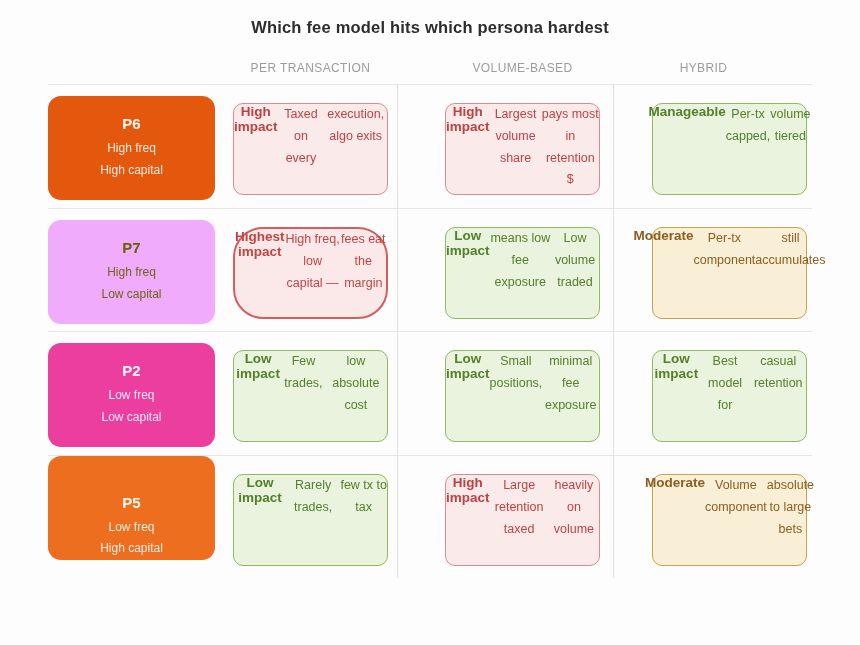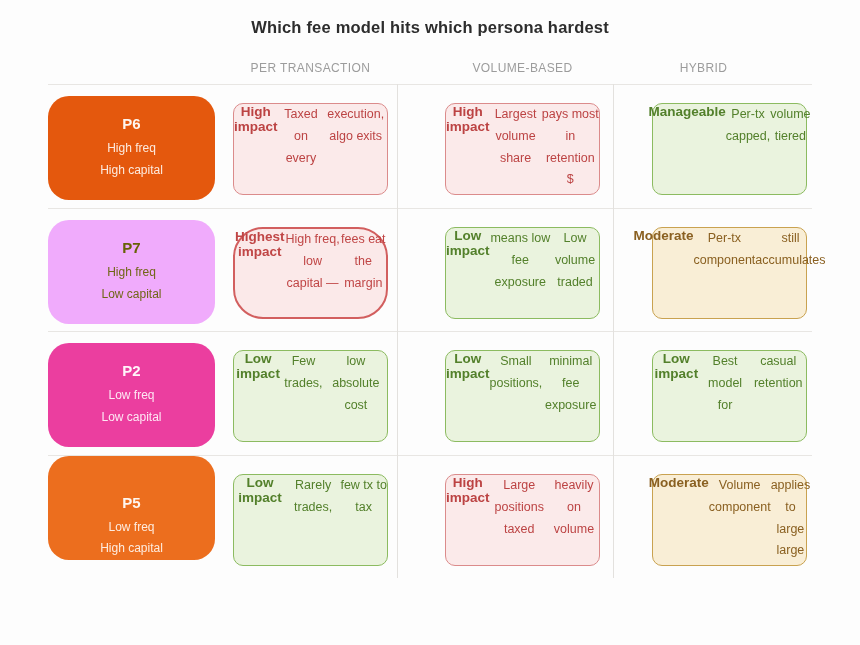--- a/index.html
+++ b/index.html
@@ -11,21 +11,21 @@
     position:absolute;top:18px;left:0;width:860px;text-align:center;
     font-size:16.5px;font-weight:600;color:#2d2d2d;margin:0;letter-spacing:.2px;
   }
   .col-header{
     position:absolute;top:61px;width:155px;text-align:center;
     font-size:12px;color:#9c9c9c;letter-spacing:.4px;white-space:nowrap;
   }
   .hline{position:absolute;left:48px;width:764px;height:1px;background:#e8e6e3;}
   .vline{position:absolute;top:84px;height:494px;width:1px;background:#e3e1de;}
   .persona-card{
-    position:absolute;left:48px;width:167px;height:104px;border-radius:21px;
+    position:absolute;left:48px;width:167px;height:104px;border-radius:13px;
     display:flex;flex-direction:column;align-items:center;justify-content:center;
     text-align:center;
   }
   .persona-id{font-size:15px;font-weight:700;margin-bottom:6px;}
   .persona-trait{font-size:12px;line-height:1.8;opacity:.93;}
   .impact-cell{
     position:absolute;width:155px;height:92px;border-radius:10px;
     border:1.5px solid transparent;box-sizing:border-box;
     display:flex;flex-direction:row;align-items:flex-start;justify-content:center;
     text-align:center;
@@ -122,22 +122,22 @@
     <div class="persona-trait">Low freq</div>
     <div class="persona-trait">High capital</div>
   </div>
   <div class="impact-cell c1 r3i" style="background: rgb(234, 243, 222); border-color: rgb(140, 187, 96); color: rgb(83, 128, 43);">
     <div class="impact-level">Low impact</div>
     <div class="impact-desc">Rarely trades,</div>
     <div class="impact-desc">few tx to tax</div>
   </div>
   <div class="impact-cell c2 r3i" style="background: rgb(251, 234, 234); border-color: rgb(219, 139, 139); color: rgb(188, 67, 67);">
     <div class="impact-level">High impact</div>
-    <div class="impact-desc">Large positions taxed</div>
+    <div class="impact-desc">Large retention taxed</div>
     <div class="impact-desc">heavily on volume</div>
   </div>
   <div class="impact-cell c3 r3i" style="background: rgb(249, 238, 214); border-color: rgb(201, 162, 80); color: rgb(138, 96, 33);">
     <div class="impact-level">Moderate</div>
     <div class="impact-desc">Volume component</div>
-    <div class="impact-desc">applies to large large</div>
+    <div class="impact-desc">absolute to large bets</div>
   </div>
 
 </div>
 
 </body></html>

